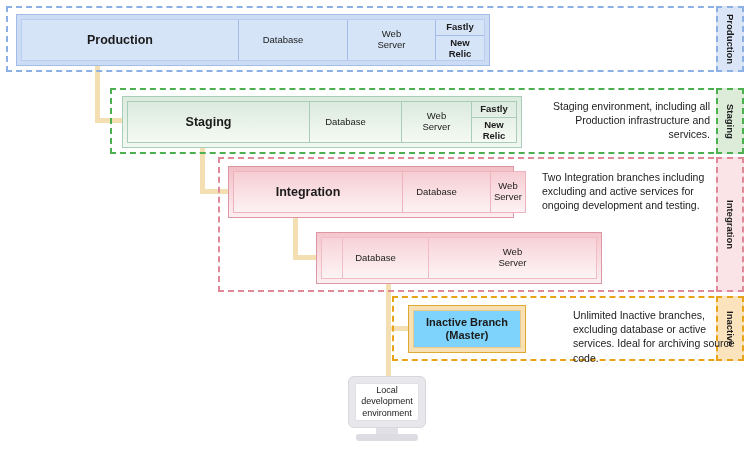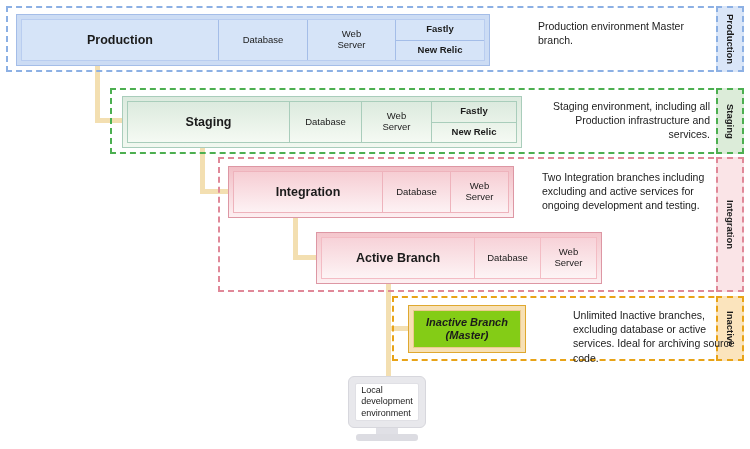--- a/index.html
+++ b/index.html
@@ -90,21 +90,21 @@
     text-align: center;
     font-size: 9.5px;
     color: #1b1b1b;
     line-height: 1.15;
     padding: 2px 3px;
   }
   .cell.title {
     font-weight: bold;
     font-size: 12.5px;
   }
-  .cell.divider-l { border-left-width: 1px; border-left-style: solid; }
+  .cell.divider-l { border-left-width: 1px; border-left-style: solid; margin-left: 20px; }
   .stack {
     display: flex;
     flex-direction: column;
     box-sizing: border-box;
     border-left-width: 1px;
     border-left-style: solid;
   }
   .stack .cell { flex: 1; width: 100%; font-weight: bold; }
   .stack .cell + .cell { border-top-width: 1px; border-top-style: solid; }
 
@@ -136,22 +136,22 @@
   .node-active { left: 316px; top: 232px; width: 286px; height: 52px;
       border-color: #dd97a4; background: linear-gradient(to bottom, #f4c6cc 0%, #fdf0f2 100%); }
   .node-active .inner { border-color: #f3bcc4; background: linear-gradient(to bottom, #f7d2d8 0%, #fdf4f5 100%); }
   .node-active .cell.divider-l,
   .node-active .stack,
   .node-active .stack .cell + .cell { border-color: #f3bcc4; }
 
   
   .node-inactive { left: 408px; top: 305px; width: 118px; height: 48px;
       border-color: #dfa82f; background: #f7e0b4; }
-  .node-inactive .inner { border-color: #eccb8e; background: #84cc16;
-      align-items: center; justify-content: center; font-style: italic; }
+  .node-inactive .inner { border-color: #eccb8e; background: #7dd3fc;
+      align-items: center; justify-content: center; }
 
   
   .desc {
     position: absolute;
     font-size: 10.5px;
     color: #1b1b1b;
     line-height: 1.35;
   }
   .desc-production  { left: 538px; top: 19px;  width: 172px; }
   .desc-staging     { left: 540px; top: 99px;  width: 170px; text-align: right; }
@@ -174,20 +174,21 @@
   .monitor-screen {
     width: 100%;
     height: 100%;
     box-sizing: border-box;
     background: #ffffff;
     border: 1px solid #e0e0e5;
     border-radius: 2px;
     display: flex;
     align-items: center;
     justify-content: center;
+    text-align: center;
     font-size: 9px;
     line-height: 1.25;
     color: #1b1b1b;
     padding: 1px;
   }
   .monitor-neck {
     position: absolute;
     left: 376px;
     top: 428px;
     width: 22px;
@@ -275,39 +276,37 @@
       <div class="cell divider-l" style="flex:0 0 68px;">Database</div>
       <div class="cell divider-l" style="flex:1; flex-direction:column;">
         <div>Web</div>
         <div>Server</div>
       </div>
     </div>
   </div>
 
   <div class="node node-active">
     <div class="inner">
-      <div class="cell title" style="flex:0 0 152px;">Active Branch</div>
       <div class="cell divider-l" style="flex:0 0 66px;">Database</div>
       <div class="cell divider-l" style="flex:1; flex-direction:column;">
         <div>Web</div>
         <div>Server</div>
       </div>
     </div>
   </div>
 
   <div class="node node-inactive">
     <div class="inner">
       <div class="cell title" style="flex:1; flex-direction:column; font-size:11px;">
         <div>Inactive Branch</div>
         <div>(Master)</div>
       </div>
     </div>
   </div>
 
-  <div class="desc desc-production">Production environment Master branch.</div>
   <div class="desc desc-staging">Staging environment, including all Production infrastructure and services.</div>
   <div class="desc desc-integration">Two Integration branches including excluding and active services for ongoing development and testing.</div>
   <div class="desc desc-inactive">Unlimited Inactive branches, excluding database or active services. Ideal for archiving source code.</div>
 
   <div class="monitor-neck"></div>
   <div class="monitor-base"></div>
   <div class="monitor">
     <div class="monitor-screen">
       <div>
         <div>Local</div>

